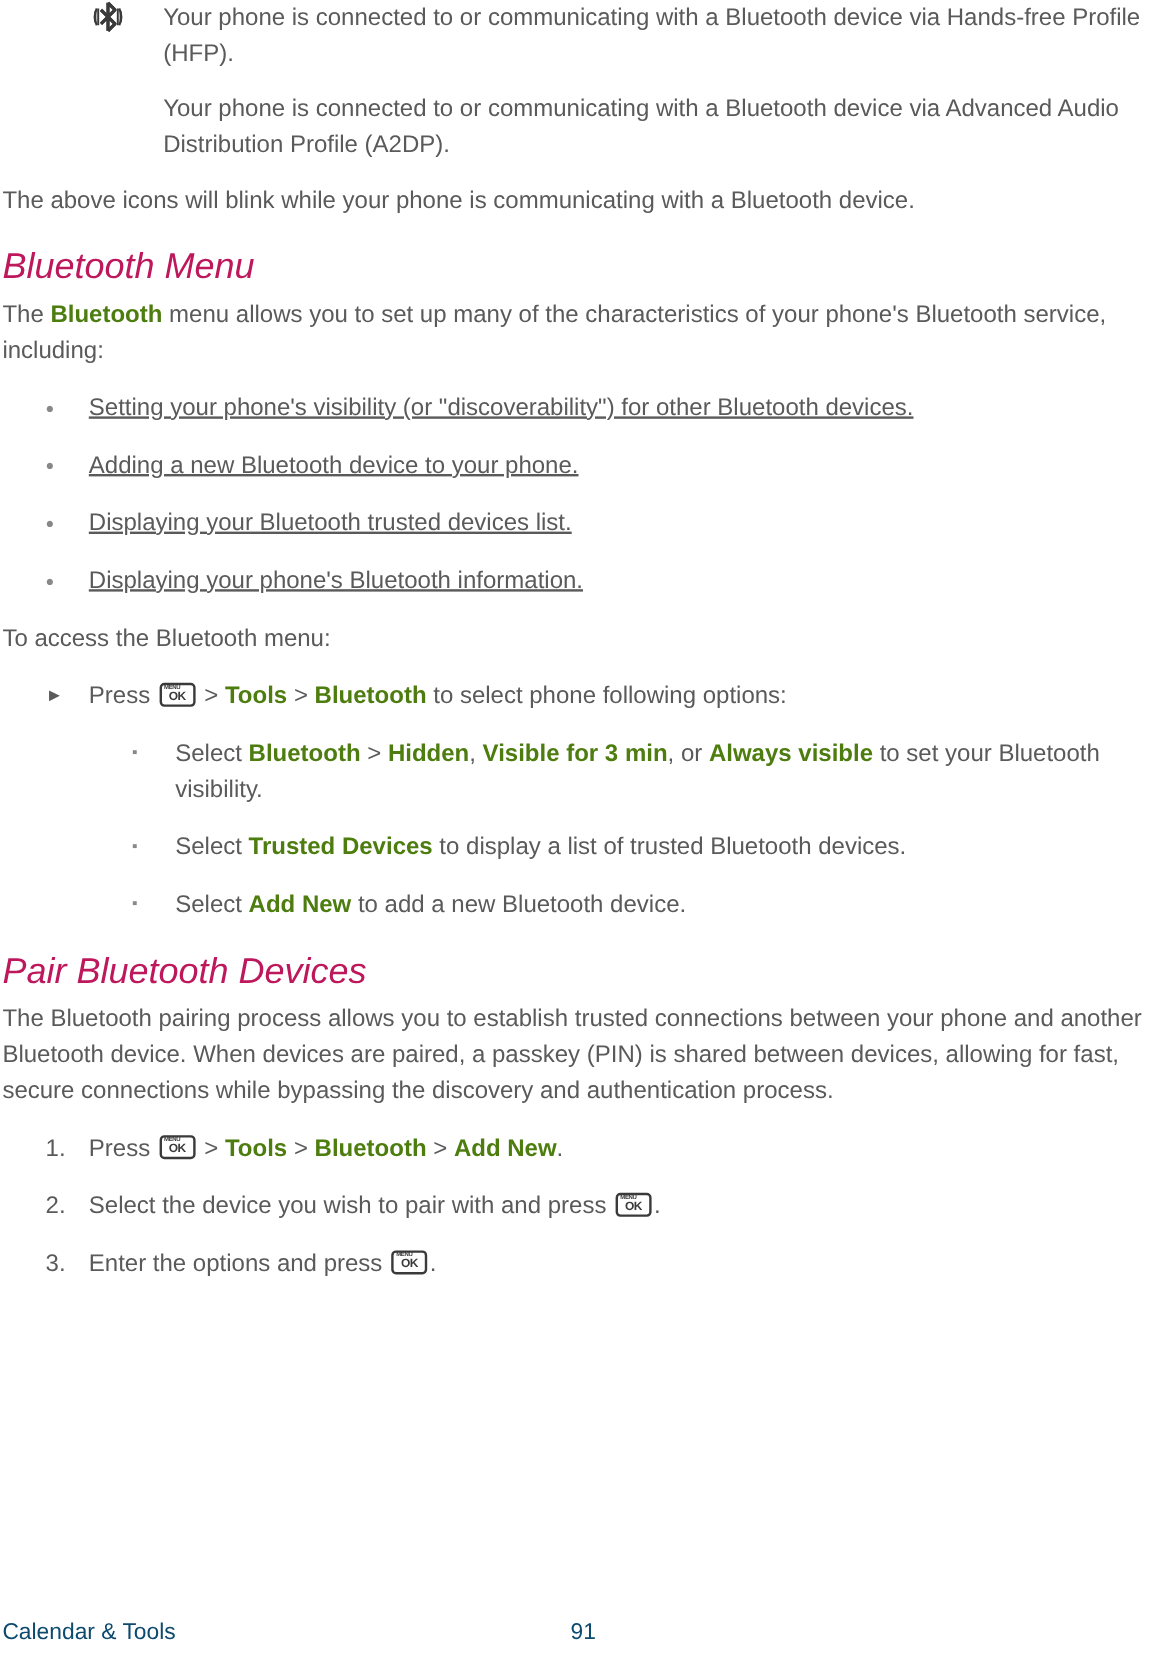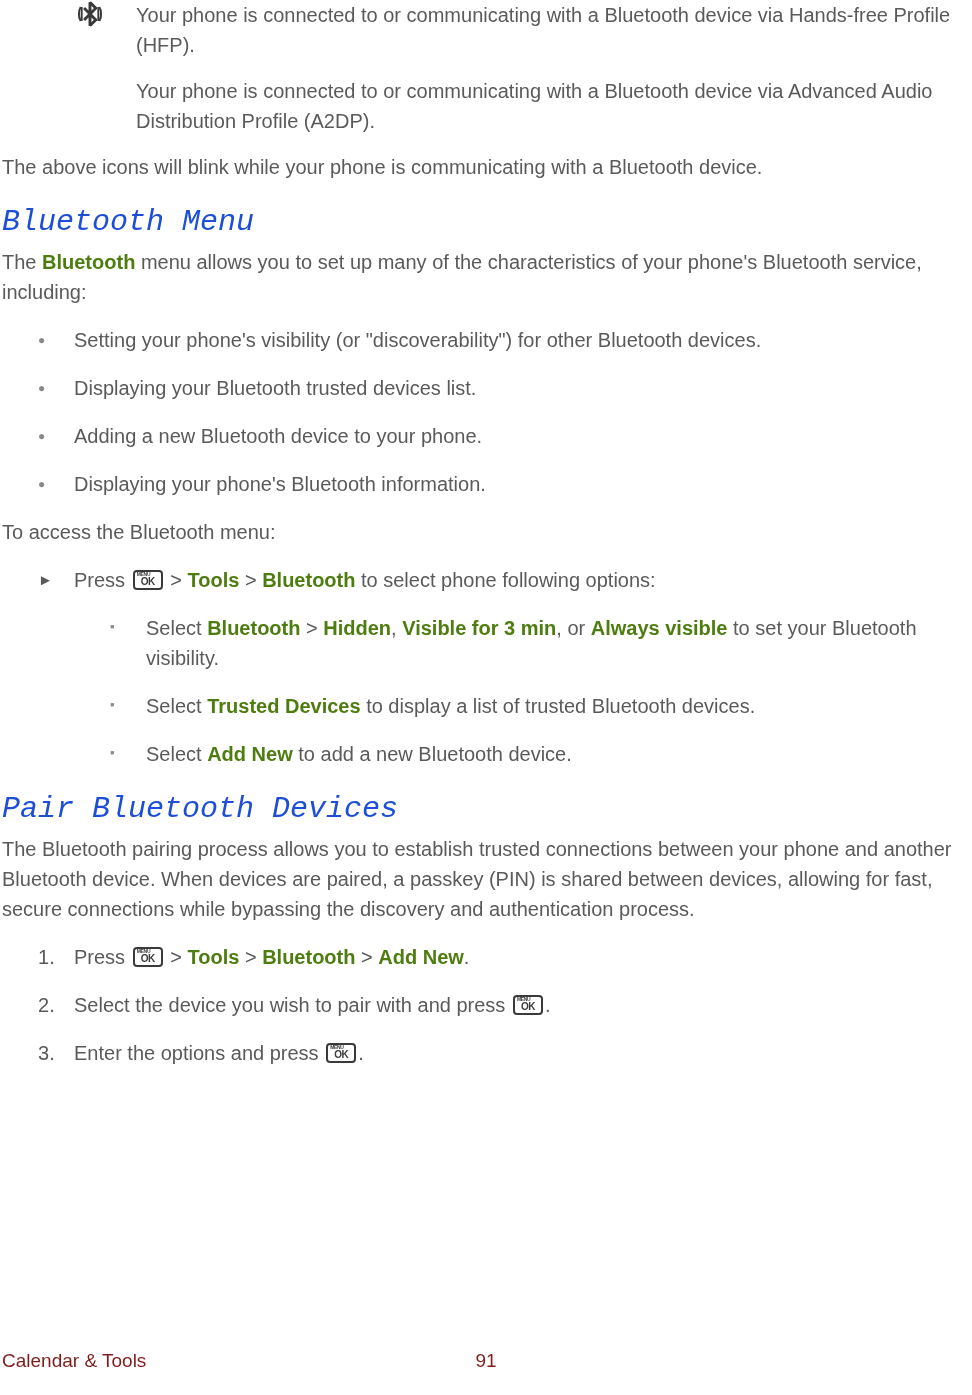--- a/index.html
+++ b/index.html
@@ -22,39 +22,39 @@
       position: absolute;
       left: 76px;
       top: 0;
     }
     .icon-row .desc {
       margin-left: 76px;
       padding-left: 58px;
     }
     .section-heading {
       font-style: italic;
-      color: #1d4ed8;
+      color: #be185d;
       font-size: 30px;
       margin-top: 18px;
       margin-bottom: 2px;
       font-weight: normal;
-      font-family: Liberation Mono, monospace;
     }
     .intro-para { margin-bottom: 18px; }
     .bold { font-weight: bold; color: #4d7c0f; }
     ul.round-bullets {
       list-style: none;
       padding-left: 0;
       margin-bottom: 12px;
     }
     ul.round-bullets > li {
       position: relative;
       padding-left: 72px;
       margin-bottom: 18px;
       margin-left: 0;
+      text-decoration: underline;
     }
     ul.round-bullets > li::before {
       content: "●";
       position: absolute;
       left: 36px;
       color: #888;
       font-size: 12px;
       top: 6px;
     }
     .tri-list {
@@ -145,21 +145,21 @@
       display: inline-block;
       width: 28px;
       height: 28px;
     }
     .footer {
       position: absolute;
       bottom: 20px;
       left: 2px;
       right: 2px;
       display: flex;
-      color: #7f1d1d;
+      color: #0c4a6e;
       font-size: 19px;
     }
     .footer .foot-left { flex: 1; }
     .footer .foot-page { position: absolute; left: 50%; transform: translateX(-50%); }
   </style>
 </head>
 <body>
 
 <div class="icon-row">
   <span class="icon-img">
@@ -183,22 +183,22 @@
 
 <p class="intro-para">The above icons will blink while your phone is communicating with a Bluetooth device.</p>
 
 <h2 class="section-heading">Bluetooth Menu</h2>
 <p class="intro-para">
   <span>The </span><span class="bold">Bluetooth</span><span> menu allows you to set up many of the characteristics of your phone's Bluetooth service, including:</span>
 </p>
 
 <ul class="round-bullets">
   <li>Setting your phone's visibility (or "discoverability") for other Bluetooth devices.</li>
+  <li>Adding a new Bluetooth device to your phone.</li>
   <li>Displaying your Bluetooth trusted devices list.</li>
-  <li>Adding a new Bluetooth device to your phone.</li>
   <li>Displaying your phone's Bluetooth information.</li>
 </ul>
 
 <p class="intro-para">To access the Bluetooth menu:</p>
 
 <ul class="tri-list">
   <li>
     <span>Press </span><span class="menu-ok-key"></span><span> &gt; </span><span class="bold">Tools</span><span> &gt; </span><span class="bold">Bluetooth</span><span> to select phone following options:</span>
 
     <ul class="square-bullets">

